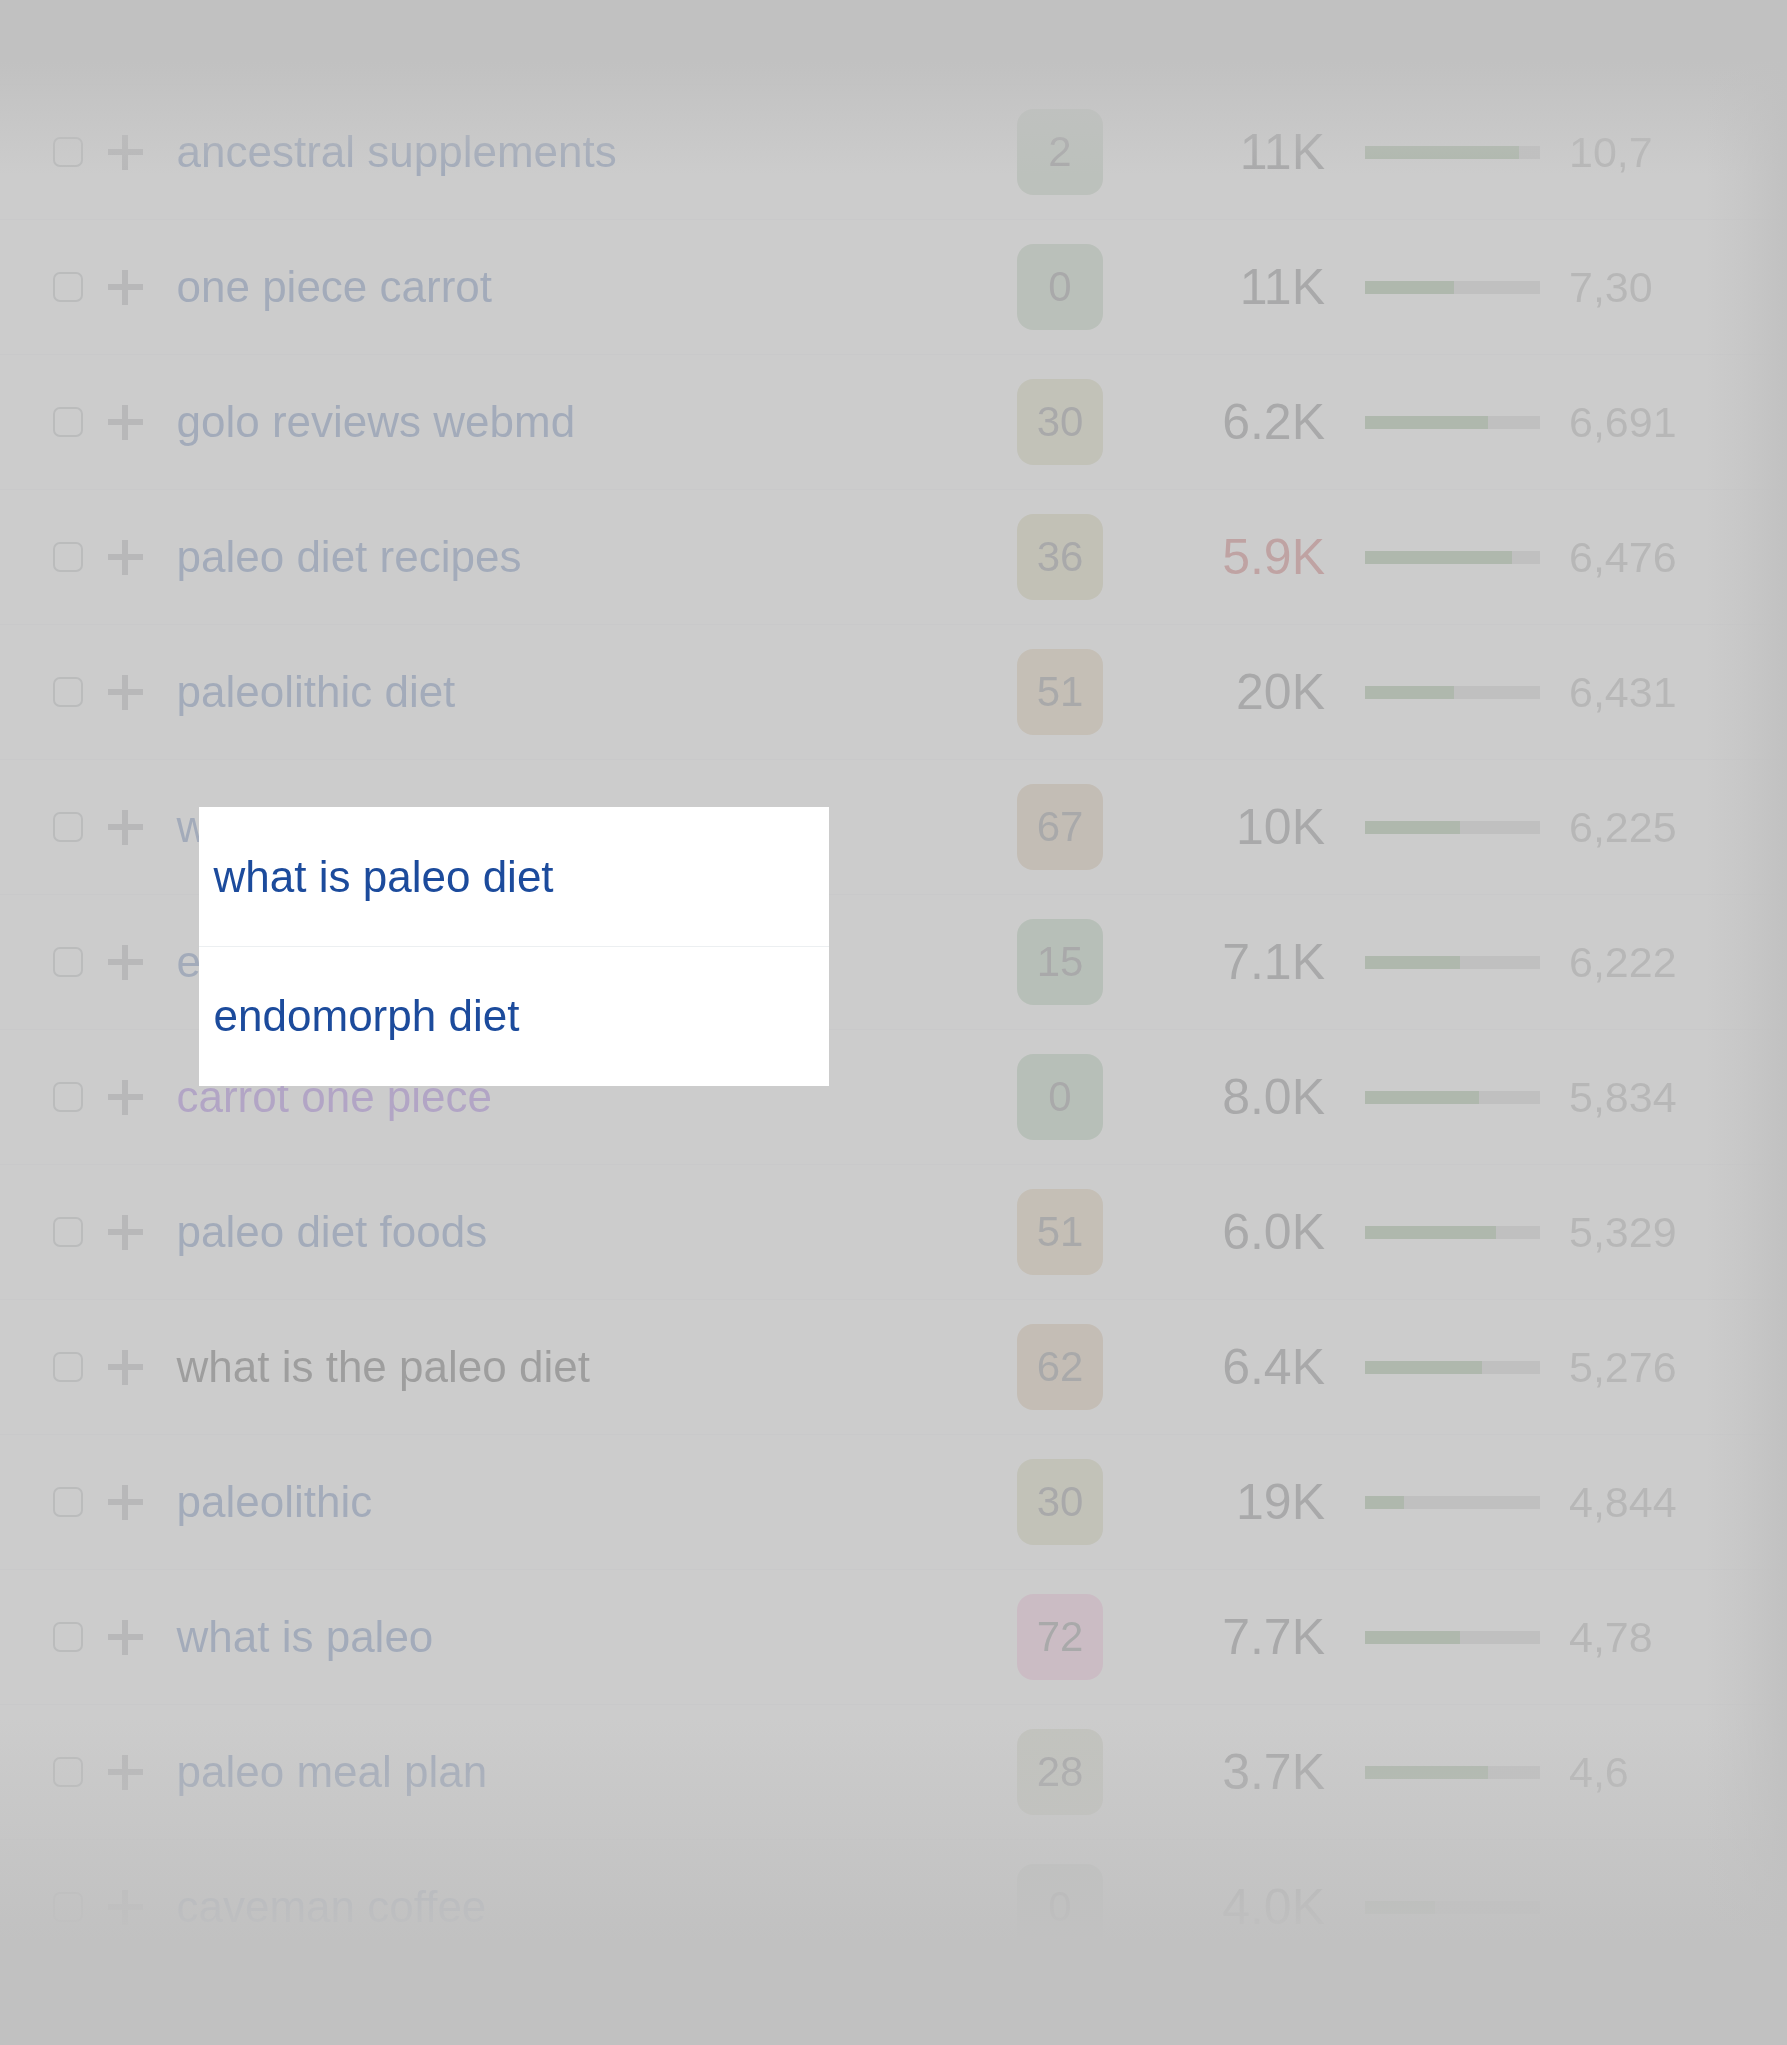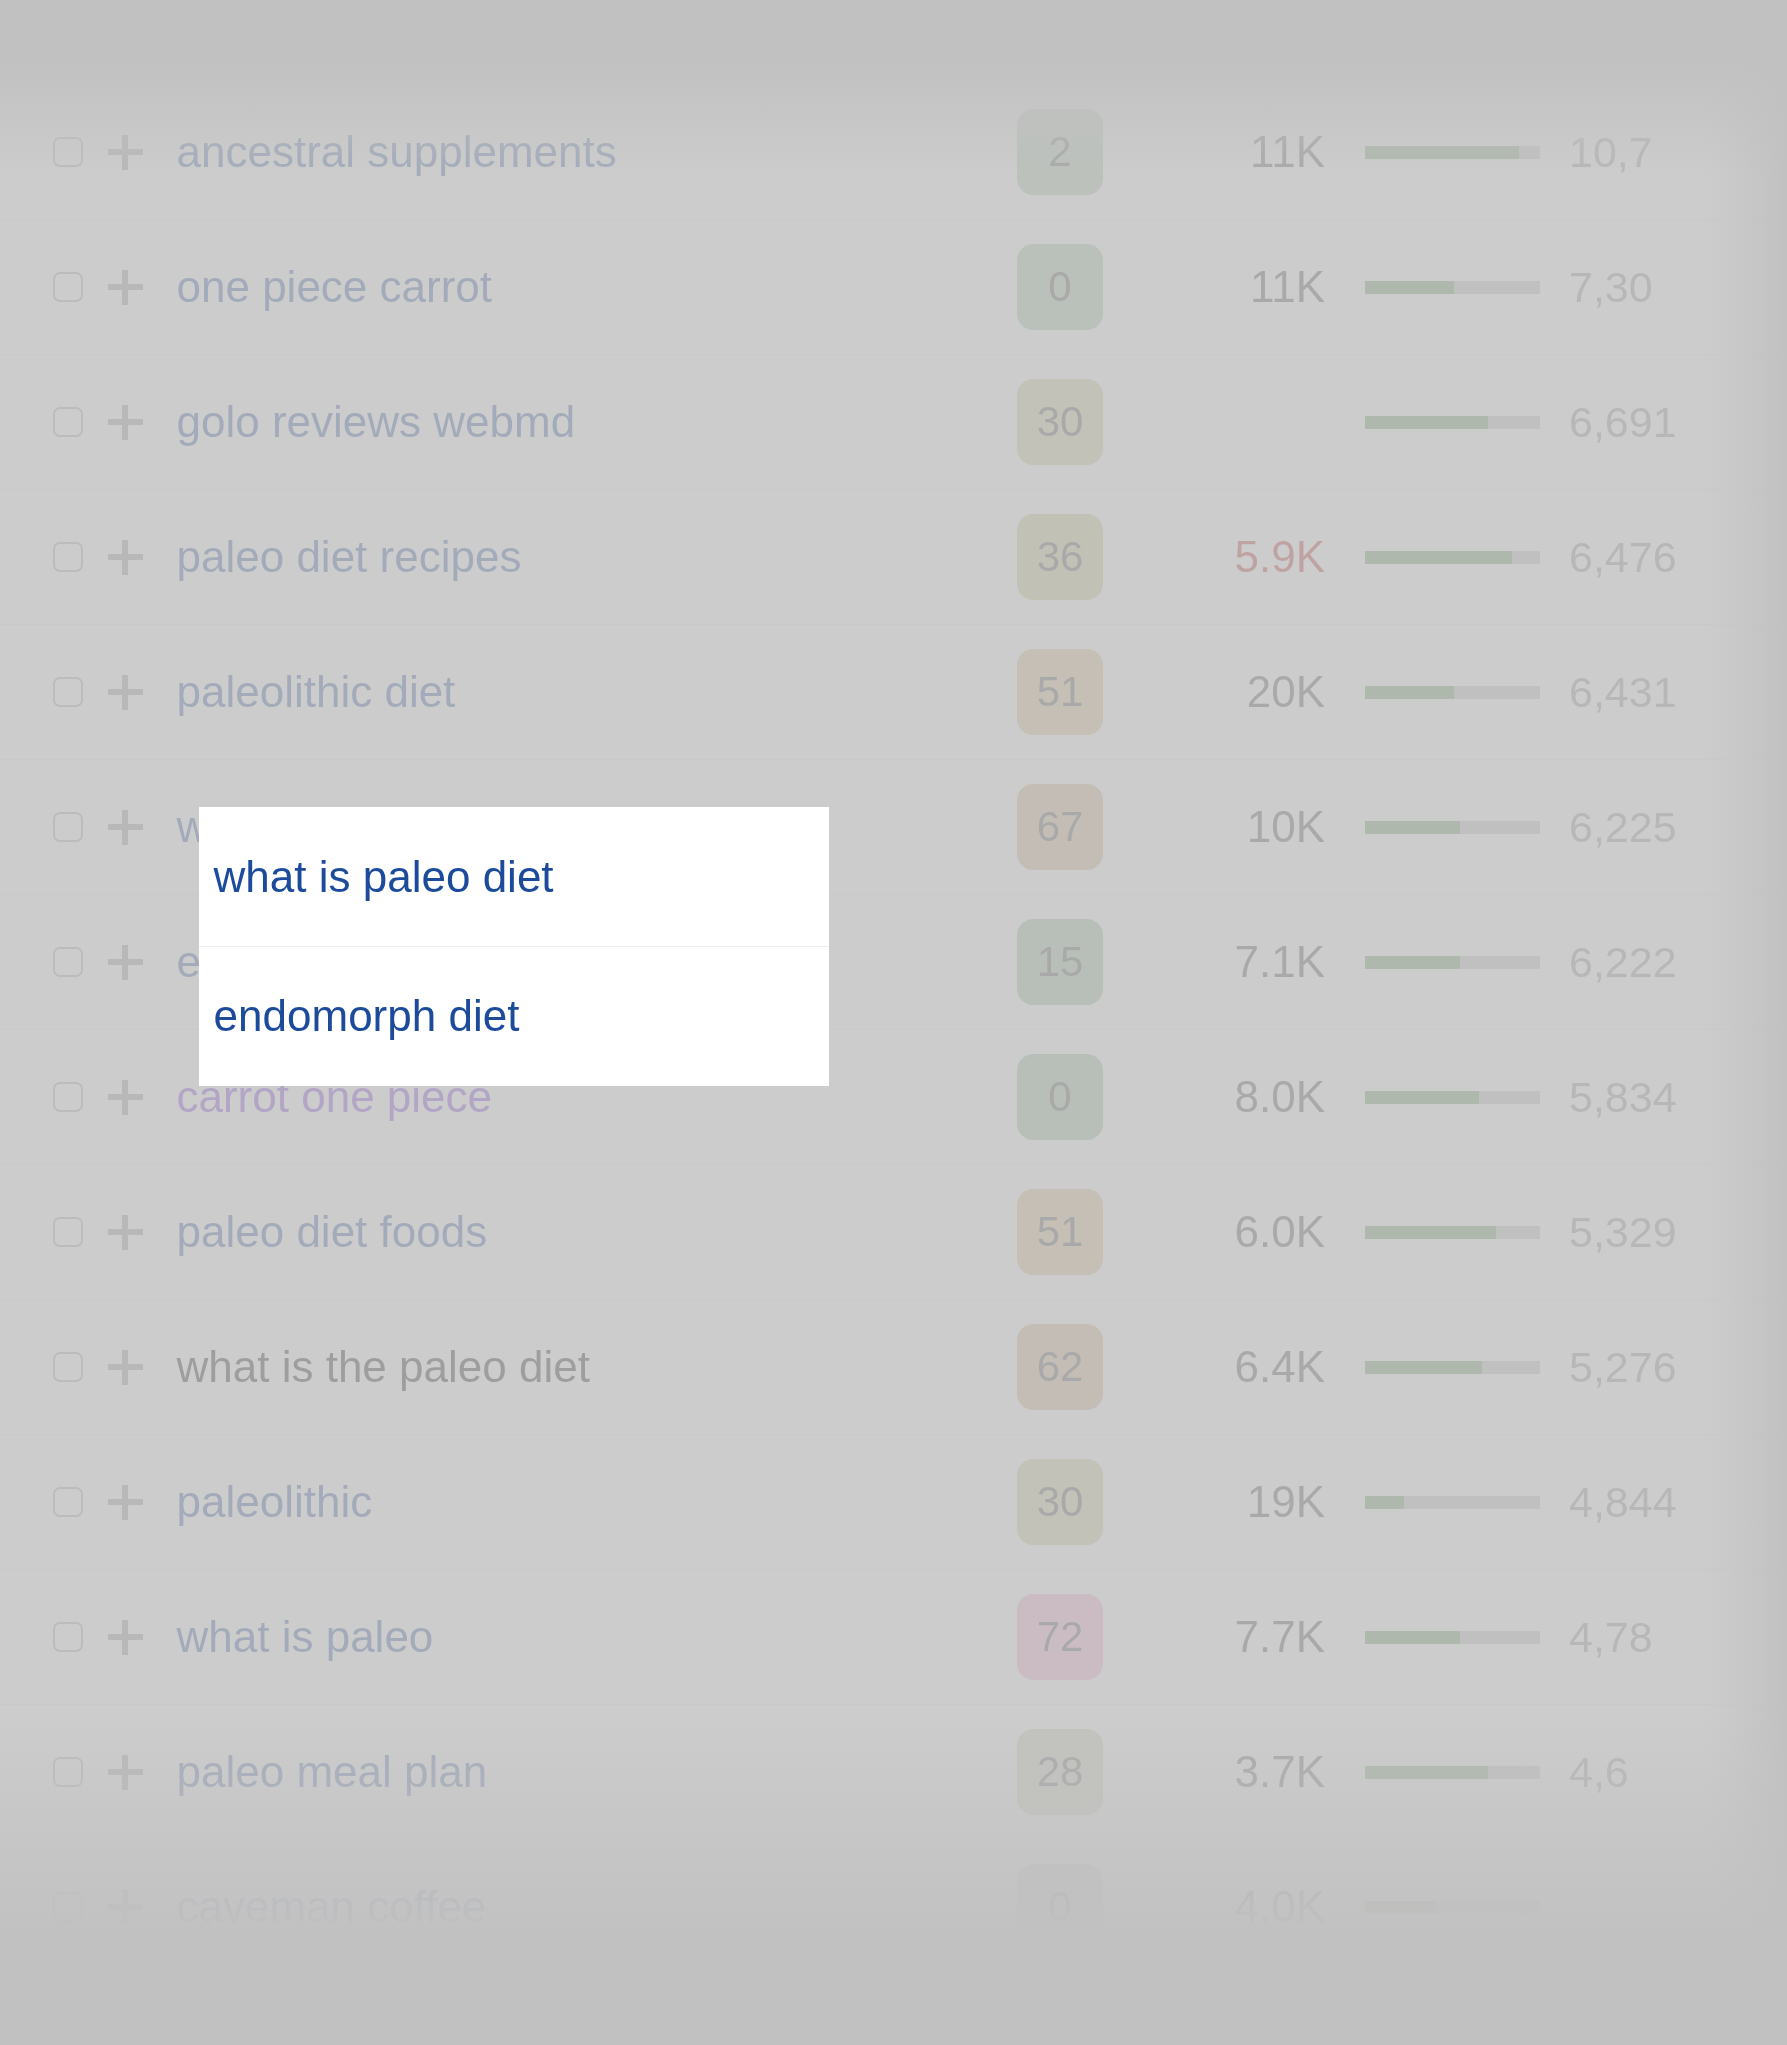--- a/index.html
+++ b/index.html
@@ -62,21 +62,21 @@
   .kd{
     width:86px; height:86px; border-radius:16.3px;
     display:flex; align-items:center; justify-content:center;
     font-size:42px; color:#3c4043;
   }
 
   
   .vol-col{
     position:absolute; left:1144px; top:0; height:100%; width:181px;
     display:flex; align-items:center; justify-content:flex-end;
-    font-size:44px; color:#3c4043;
+    font-size:50px; color:#3c4043;
   }
 
   
   .bar-col{
     position:absolute; left:1365px; top:0; height:100%; width:175px;
     display:flex; align-items:center;
   }
   .bar-track{
     width:175px; height:13px; background:#bcbcbc; border-radius:0;
     position:relative; overflow:hidden;
@@ -181,20 +181,21 @@
         </div>
         <div class="num-col" style="color: rgb(141, 141, 141);">7,30</div>
       </div>
       <div class="kw-row">
         <div class="cb" style="border-color: rgb(159, 164, 168);"></div>
         <div class="plus"></div>
         <a class="kw" style="color: rgb(28, 75, 156);">golo reviews webmd</a>
         <div class="kd-col">
           <div class="kd" style="background: rgb(198, 198, 147);">30</div>
         </div>
+        <div class="vol-col" style="color: rgb(60, 64, 67);">6.2K</div>
         <div class="bar-col">
           <div class="bar-track" style="background: rgb(188, 188, 188);">
             <div class="bar-fill" style="background: rgb(95, 144, 85); width: 70%;"></div>
           </div>
         </div>
         <div class="num-col" style="color: rgb(141, 141, 141);">6,691</div>
       </div>
       <div class="kw-row">
         <div class="cb" style="border-color: rgb(159, 164, 168);"></div>
         <div class="plus"></div>

